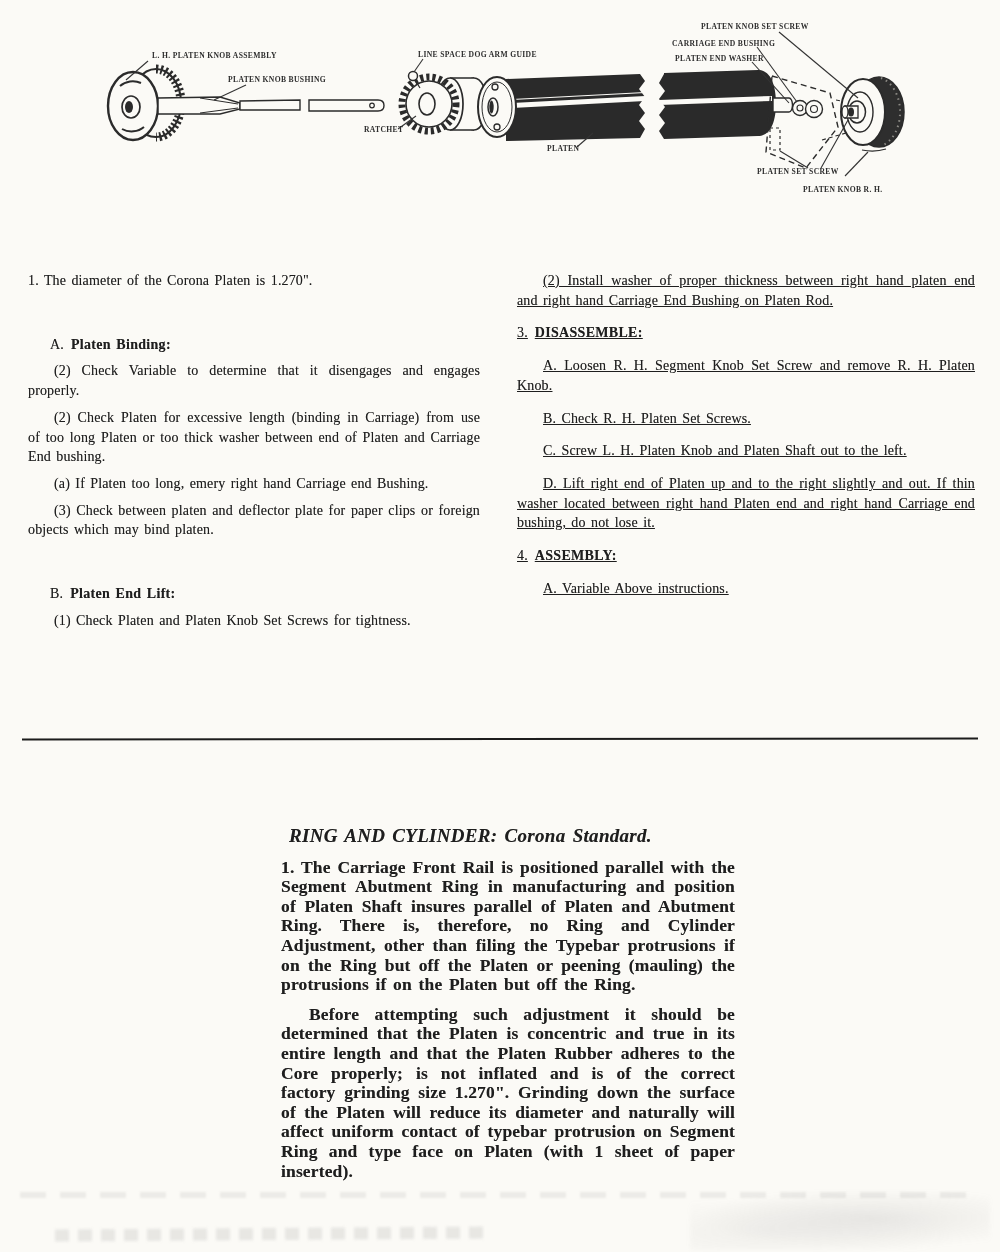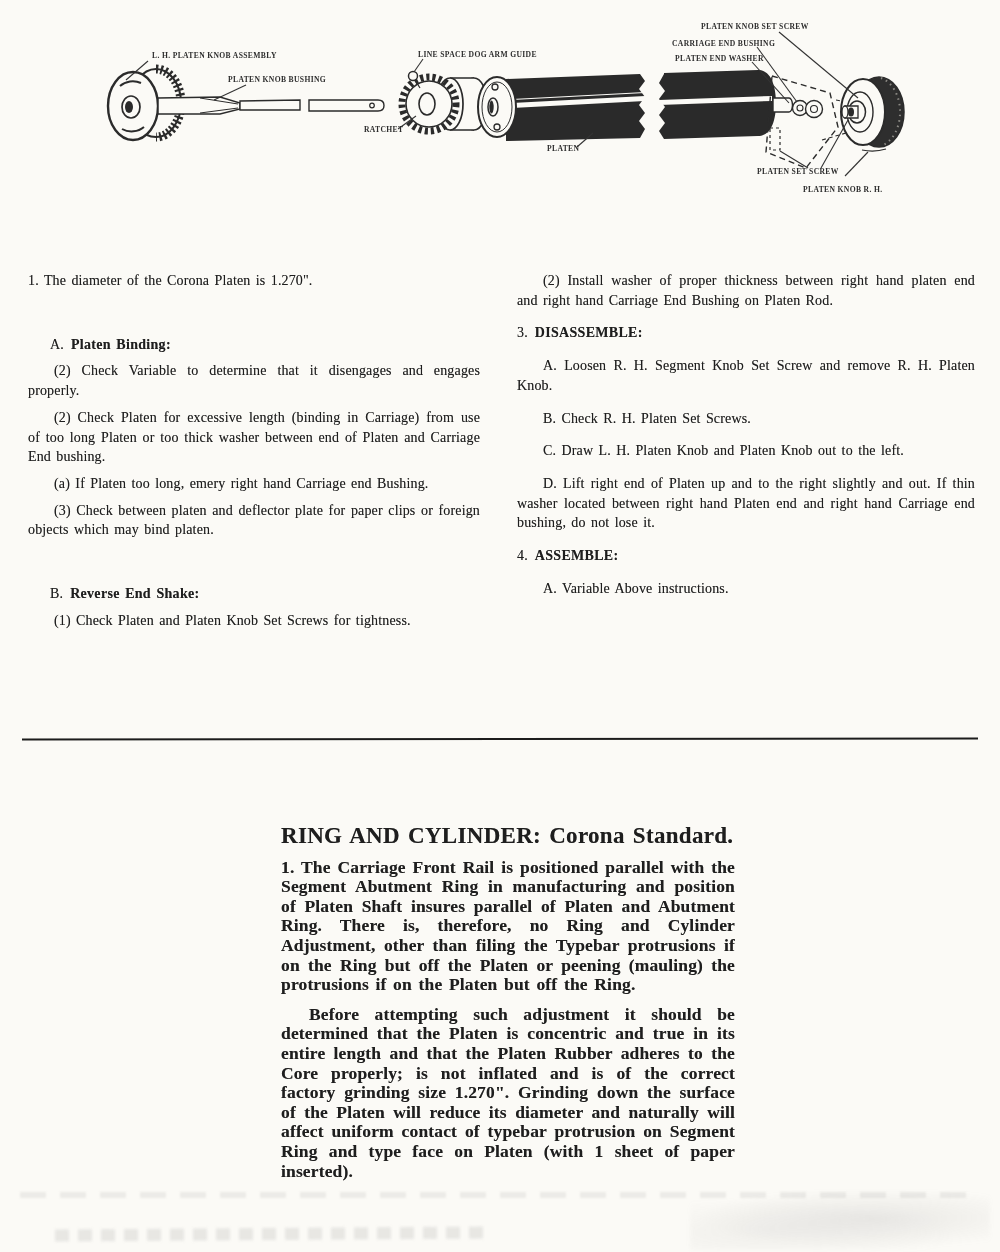--- a/index.html
+++ b/index.html
@@ -19,41 +19,41 @@
   
   .textcol{
     position:absolute;top:271px;
     font-size:14px;line-height:19.7px;text-align:justify;
     word-spacing:.12em;letter-spacing:.15px;
     text-shadow:0 0 .4px rgba(20,20,20,.45);
   }
   .col-left{left:28px;width:452px;}
   .col-right{left:517px;width:458px;}
   .textcol p{margin:0 0 7px 0;}
-  .col-right p{margin-bottom:13px;}
+  .col-right p{margin-bottom:13px;text-decoration:underline;}
   p.para-indent{text-indent:26px;}
   p.para-flush{text-indent:0;}
   p.head{text-indent:0;margin-top:2px;}
   p.head.indented{padding-left:22px;margin-top:44px;}
   p.head .pfx{margin-right:7px;}
   p.head b{letter-spacing:.3px;}
   
   .divider{
     position:absolute;left:22px;top:738px;width:956px;height:2px;
     background:#1c1c1c;border:none;margin:0;transform:rotate(-.06deg);
   }
   
   .ring{
     position:absolute;left:277px;top:826px;width:458px;
     font-size:17.5px;line-height:19.6px;text-align:justify;
     word-spacing:.12em;letter-spacing:.15px;
     text-shadow:0 0 .4px rgba(20,20,20,.45);
   }
   .ring h3{
-    margin:0 0 12px 4px;font-size:23px;letter-spacing:.3px;
+    margin:0 0 12px 12px;font-size:19px;letter-spacing:.3px;font-style:italic;
   }
   .ring p{margin:0 0 10px 4px;font-weight:bold;}
   .ring p.para-indent{text-indent:28px;}
   
   .smudge{position:absolute;pointer-events:none;}
   .smudge-a{
     left:20px;top:1192px;width:950px;height:6px;
     background:repeating-linear-gradient(90deg,rgba(110,110,110,.10) 0 26px,transparent 26px 40px);
     filter:blur(1px);
   }
@@ -173,32 +173,32 @@
     <text x="803" y="192">PLATEN KNOB R. H.</text>
   </svg>
 
   <div class="textcol col-left">
     <p class="para-flush">1. The diameter of the Corona Platen is 1.270".</p>
     <p class="head indented"><span class="pfx">A.</span><b>Platen Binding:</b></p>
     <p class="para-indent">(2) Check Variable to determine that it disengages and engages properly.</p>
     <p class="para-indent">(2) Check Platen for excessive length (binding in Carriage) from use of too long Platen or too thick washer between end of Platen and Carriage End bushing.</p>
     <p class="para-indent">(a) If Platen too long, emery right hand Carriage end Bushing.</p>
     <p class="para-indent">(3) Check between platen and deflector plate for paper clips or foreign objects which may bind platen.</p>
-    <p class="head indented"><span class="pfx">B.</span><b>Reverse End Shake:</b></p>
+    <p class="head indented"><span class="pfx">B.</span><b>Platen End Lift:</b></p>
     <p class="para-indent">(1) Check Platen and Platen Knob Set Screws for tightness.</p>
   </div>
 
   <div class="textcol col-right">
     <p class="para-indent">(2) Install washer of proper thickness between right hand platen end and right hand Carriage End Bushing on Platen Rod.</p>
     <p class="head"><span class="pfx">3.</span><b>DISASSEMBLE:</b></p>
     <p class="para-indent">A. Loosen R. H. Segment Knob Set Screw and remove R. H. Platen Knob.</p>
     <p class="para-indent">B. Check R. H. Platen Set Screws.</p>
-    <p class="para-indent">C. Draw L. H. Platen Knob and Platen Knob out to the left.</p>
+    <p class="para-indent">C. Screw L. H. Platen Knob and Platen Shaft out to the left.</p>
     <p class="para-indent">D. Lift right end of Platen up and to the right slightly and out. If thin washer located between right hand Platen end and right hand Carriage end bushing, do not lose it.</p>
-    <p class="head"><span class="pfx">4.</span><b>ASSEMBLE:</b></p>
+    <p class="head"><span class="pfx">4.</span><b>ASSEMBLY:</b></p>
     <p class="para-indent">A. Variable Above instructions.</p>
   </div>
 
   <div class="divider"></div>
 
   <div class="ring">
     <h3>RING AND CYLINDER: Corona Standard.</h3>
     <p class="para-flush">1. The Carriage Front Rail is positioned parallel with the Segment Abutment Ring in manufacturing and position of Platen Shaft insures parallel of Platen and Abutment Ring. There is, therefore, no Ring and Cylinder Adjustment, other than filing the Typebar protrusions if on the Ring but off the Platen or peening (mauling) the protrusions if on the Platen but off the Ring.</p>
     <p class="para-indent">Before attempting such adjustment it should be determined that the Platen is concentric and true in its entire length and that the Platen Rubber adheres to the Core properly; is not inflated and is of the correct factory grinding size 1.270". Grinding down the surface of the Platen will reduce its diameter and naturally will affect uniform contact of typebar protrusion on Segment Ring and type face on Platen (with 1 sheet of paper inserted).</p>
   </div>

